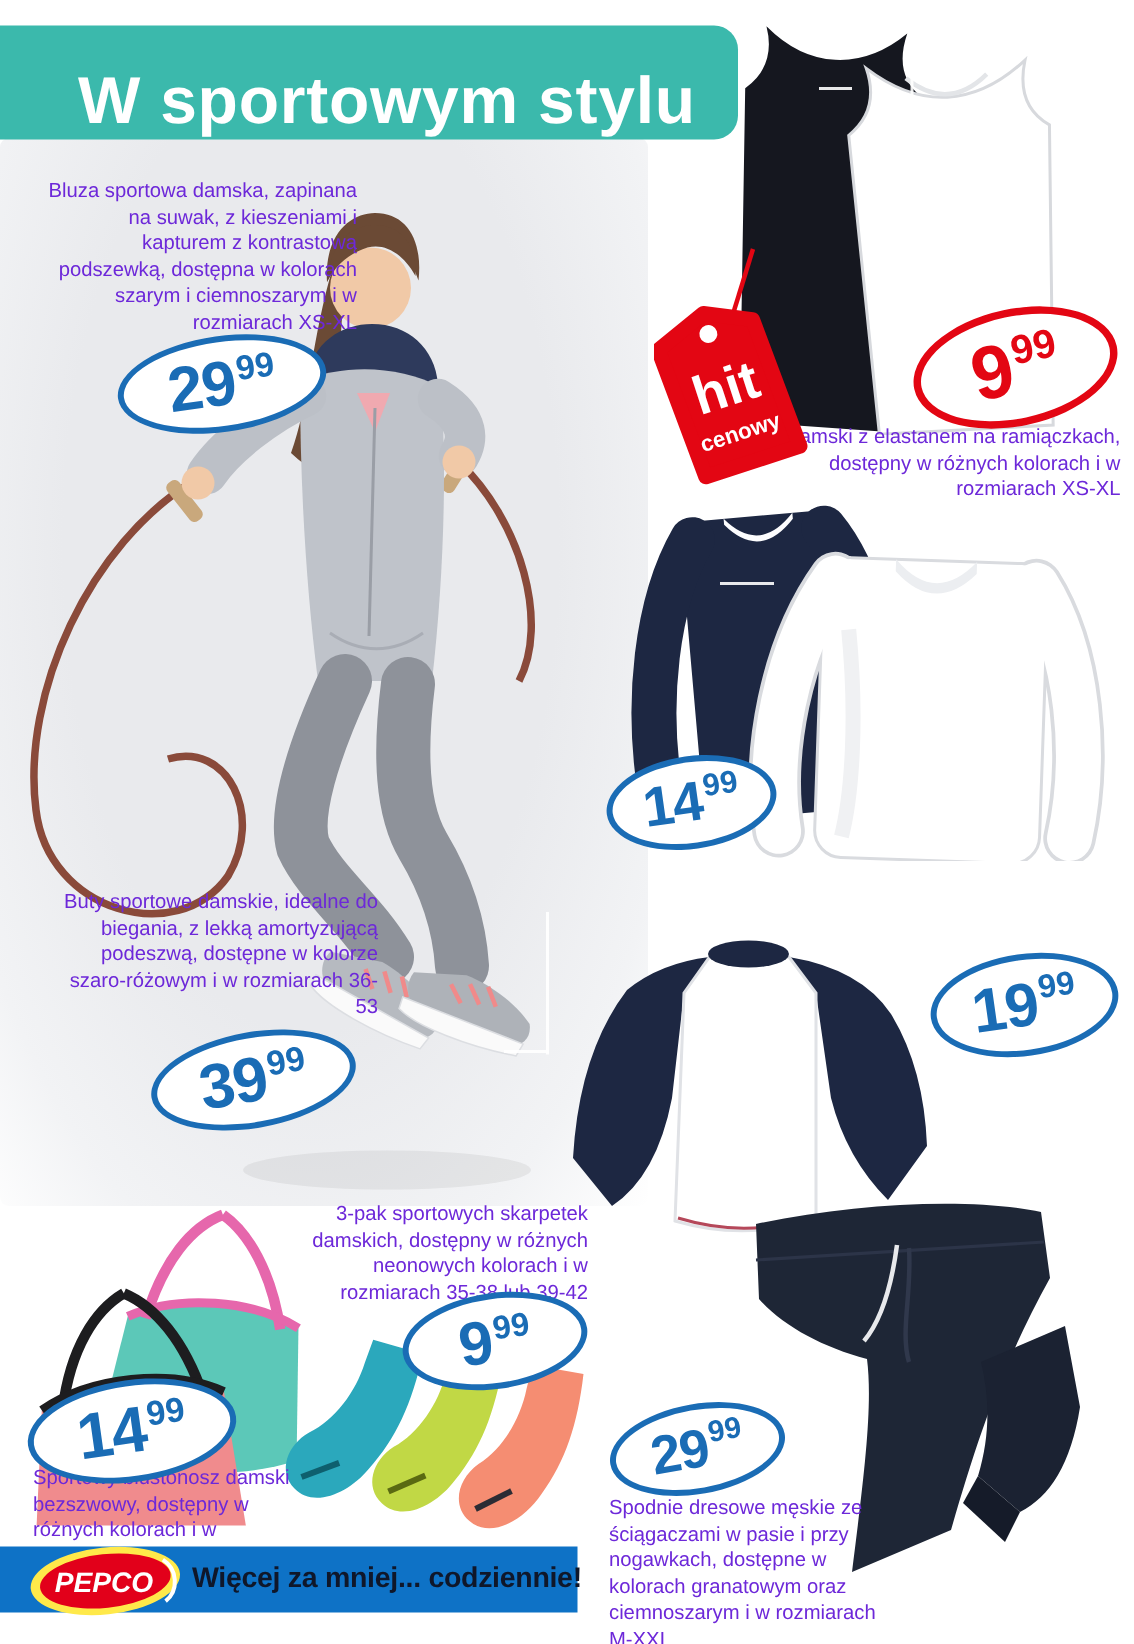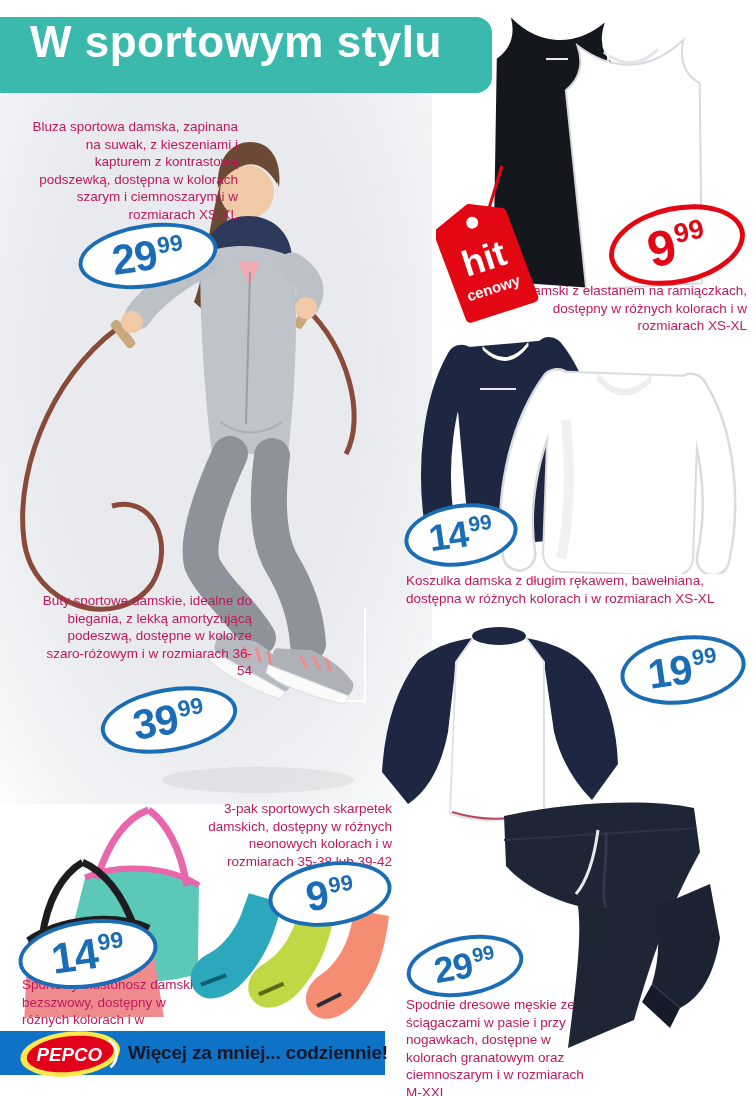--- a/index.html
+++ b/index.html
@@ -2,34 +2,34 @@
 <html><head>
 <meta charset="utf-8">
 <style>
   * { box-sizing: border-box; margin: 0; padding: 0; }
   html,body { background:#fff; }
   body { font-family: "Liberation Sans", sans-serif; }
   .page { position:relative; width:756px; height:1096px; background:#ffffff; overflow:hidden; margin:0 auto; }
 
   
   .banner { position:absolute; left:0; top:17px; width:492px; height:76px;
-    background:#3bb9ac; border-radius:0 16px 16px 0; display:flex; align-items:flex-start;
-    padding-left:30px; z-index:6; }
+    background:#3bb9ac; border-radius:0 16px 16px 0; display:flex; align-items:flex-end;
+    padding-left:52px; z-index:6; }
   .banner span { color:#fff; font-size:44px; font-weight:700; letter-spacing:.5px; }
 
   
   .photo-woman { position:absolute; left:0; top:92px; width:432px; height:712px;
     background: radial-gradient(ellipse at 48% 38%, #e9eaed 52%, #f2f3f5 80%, #ffffff 100%);
     border-radius:6px; z-index:1; }
   .photo-woman svg { position:absolute; inset:0; }
 
   .product-svg { position:absolute; z-index:2; }
 
   
-  .desc { position:absolute; font-size:13.5px; line-height:1.3; color:#be185d; z-index:5; }
+  .desc { position:absolute; font-size:13.5px; line-height:1.3; color:#6d28d9; z-index:5; }
   .ta-r { text-align:right; } .ta-l { text-align:left; }
 
   
   .price-badge { position:absolute; display:flex; align-items:center; justify-content:center;
     background:#fff; border:4px solid #1a6cb5; border-radius:50%; color:#1a6cb5; z-index:7; }
   .price-badge.red { border-color:#e30613; border-width:5px; color:#e30613; }
   .p-main { font-weight:800; letter-spacing:-1px; }
   .p-cents { font-weight:800; align-self:flex-start; margin-left:2px; }
 
   .b1 { left:78px;  top:224px; width:140px; height:64px; transform:rotate(-8deg); }
@@ -205,22 +205,21 @@
   <div class="hairline" style="left:694px; top:12px;  width:40px; height:2px;"></div>
   <div class="hairline" style="left:607px; top:36px;  width:2px;  height:140px;"></div>
   <div class="hairline" style="left:480px; top:388px; width:36px; height:2px;"></div>
   <div class="hairline" style="left:672px; top:436px; width:50px; height:2px;"></div>
   <div class="hairline" style="left:663px; top:508px; width:2px;  height:56px;"></div>
   <div class="hairline" style="left:364px; top:608px; width:2px;  height:95px;"></div>
   <div class="hairline" style="left:336px; top:700px; width:30px; height:2px;"></div>
 
   <div class="desc ta-r" style="left:30px; top:118px; width:208px;">Bluza sportowa damska, zapinana na suwak, z kieszeniami i kapturem z kontrastową podszewką, dostępna w kolorach szarym i ciemnoszarym i w rozmiarach XS-XL</div>
   <div class="desc ta-r" style="left:495px; top:282px; width:252px;">Top damski z elastanem na ramiączkach, dostępny w różnych kolorach i w rozmiarach XS-XL</div>
-  <div class="desc ta-l" style="left:406px; top:572px; width:332px;">Koszulka damska z długim rękawem, bawełniana, dostępna w różnych kolorach i w rozmiarach XS-XL</div>
-  <div class="desc ta-r" style="left:40px; top:592px; width:212px;">Buty sportowe damskie, idealne do biegania, z lekką amortyzującą podeszwą, dostępne w kolorze szaro-różowym i w rozmiarach 36-54</div>
+  <div class="desc ta-r" style="left:40px; top:592px; width:212px;">Buty sportowe damskie, idealne do biegania, z lekką amortyzującą podeszwą, dostępne w kolorze szaro-różowym i w rozmiarach 36-53</div>
   <div class="desc ta-r" style="left:208px; top:800px; width:184px;">3-pak sportowych skarpetek damskich, dostępny w różnych neonowych kolorach i w rozmiarach 35-38 lub 39-42</div>
   <div class="desc ta-l" style="left:22px; top:976px; width:192px;">Sportowy biustonosz damski bezszwowy, dostępny w różnych kolorach i w rozmiarach S-XL</div>
   <div class="desc ta-l" style="left:406px; top:996px; width:192px;">Spodnie dresowe męskie ze ściągaczami w pasie i przy nogawkach, dostępne w kolorach granatowym oraz ciemnoszarym i w rozmiarach M-XXL</div>
 
   <div class="price-badge b1">
     <span class="p-main">29</span>
       <span class="p-cents">99</span>
   </div>
   <div class="price-badge red b2">
     <span class="p-main">9</span>

